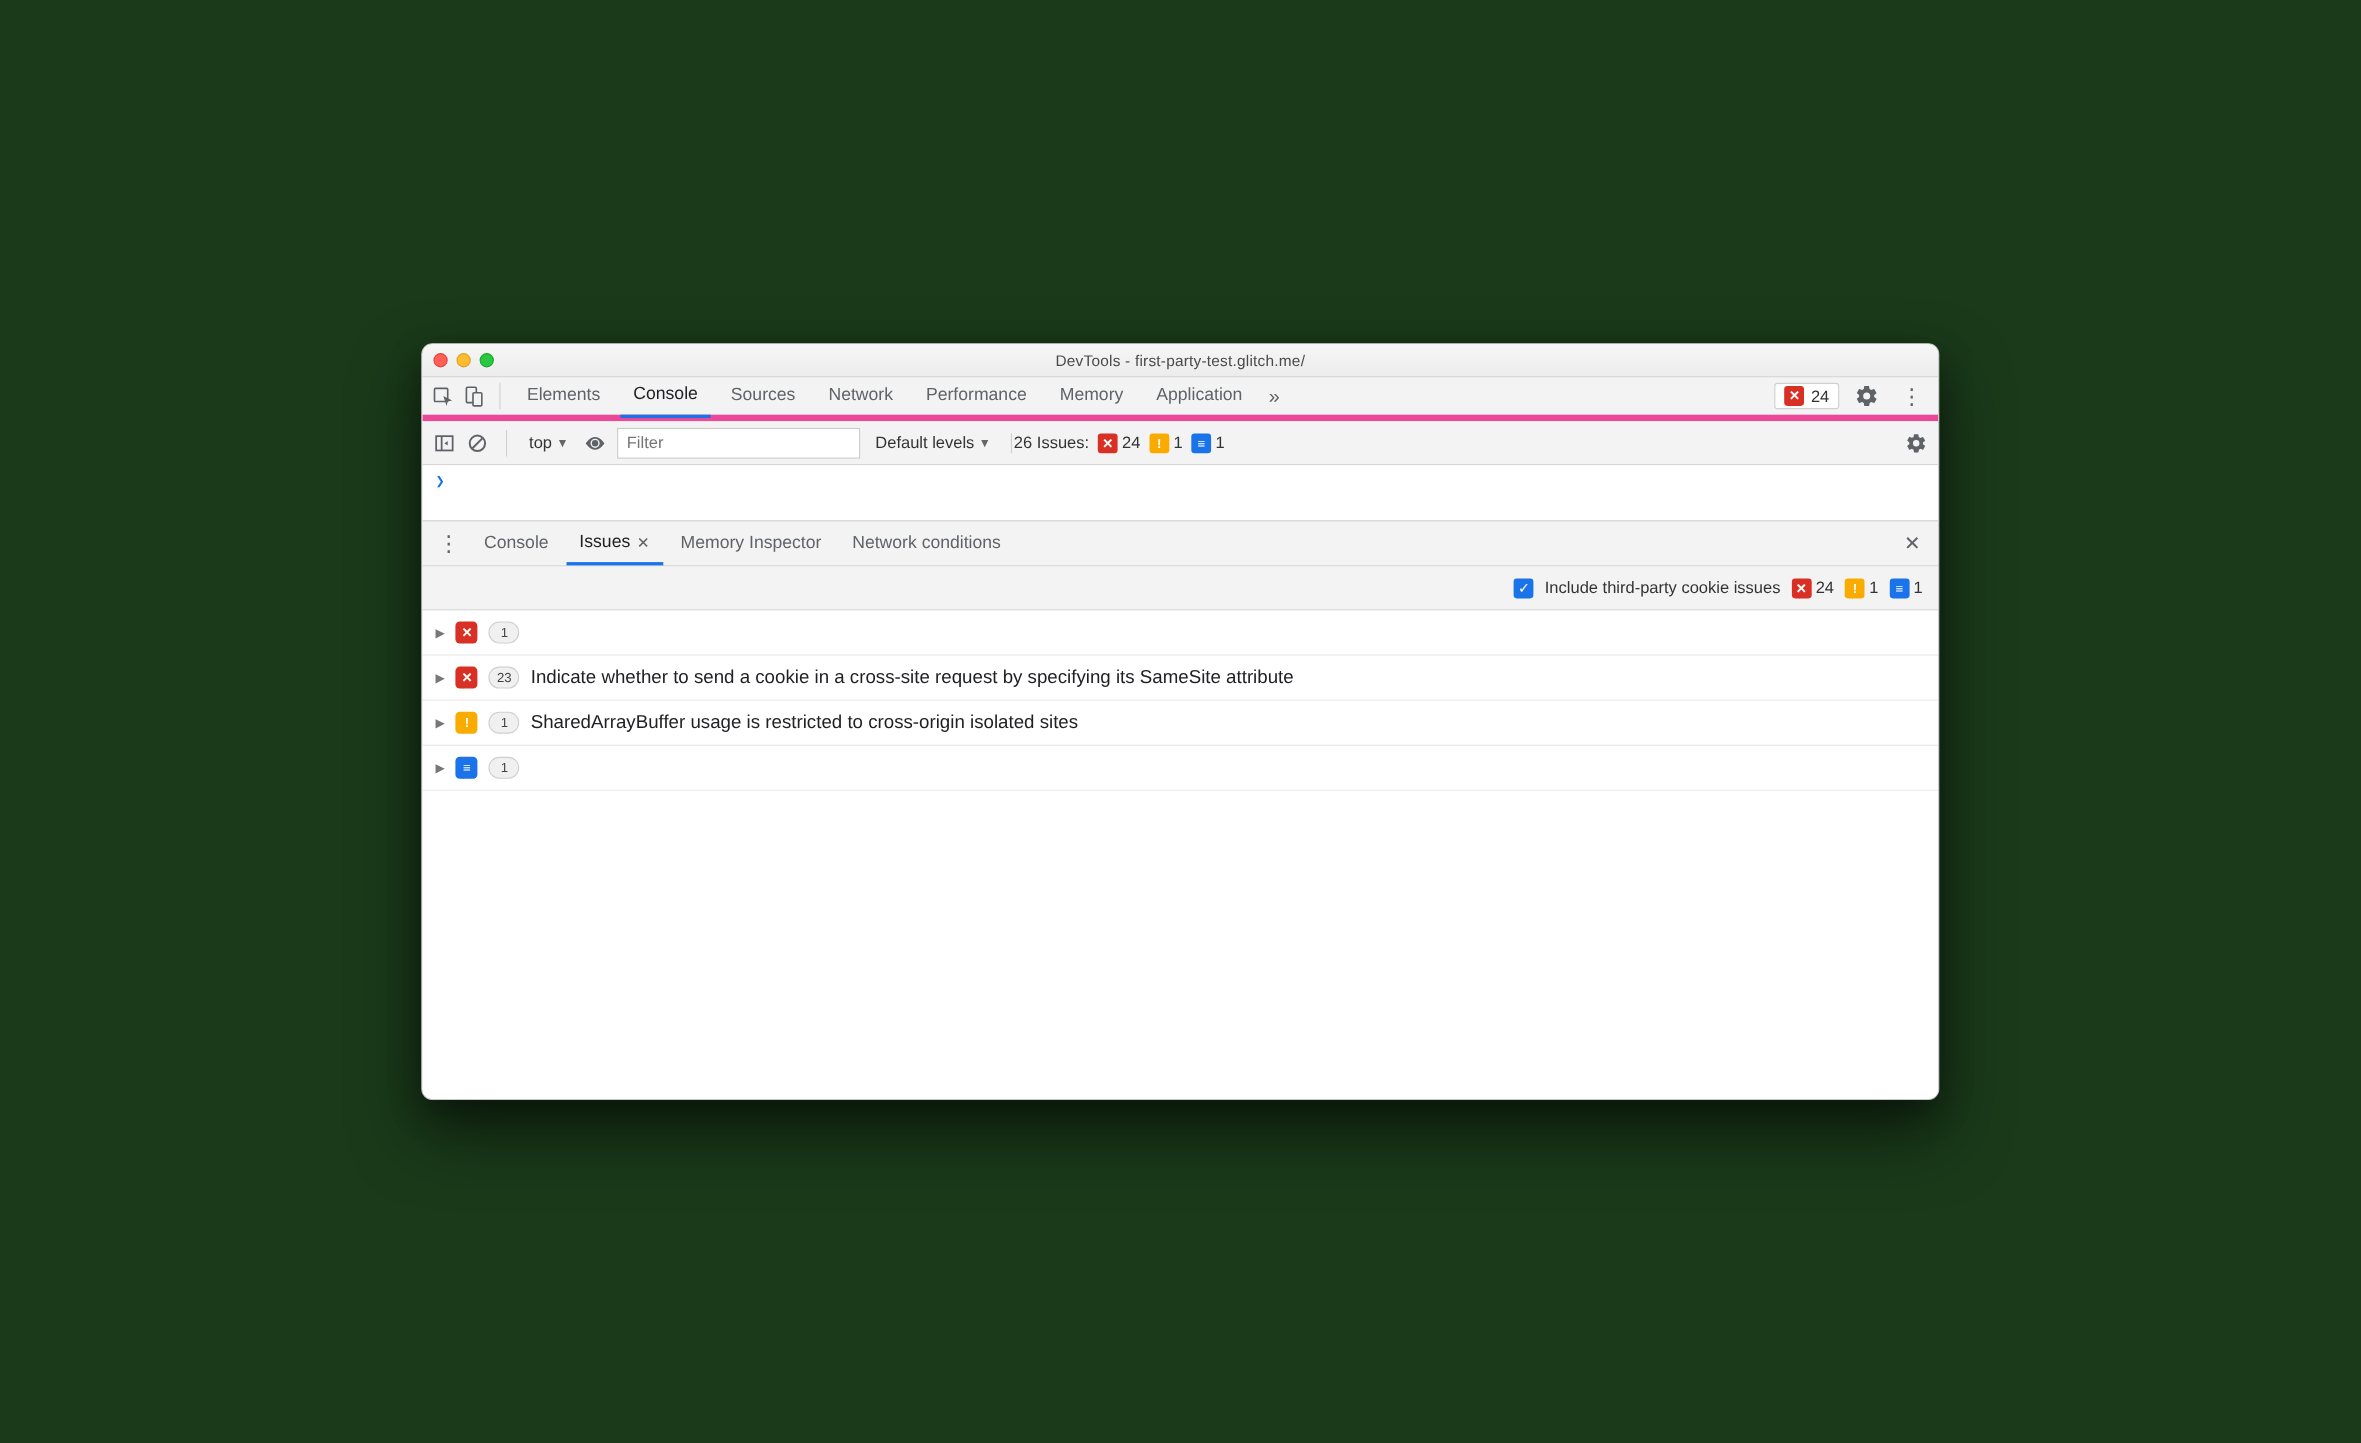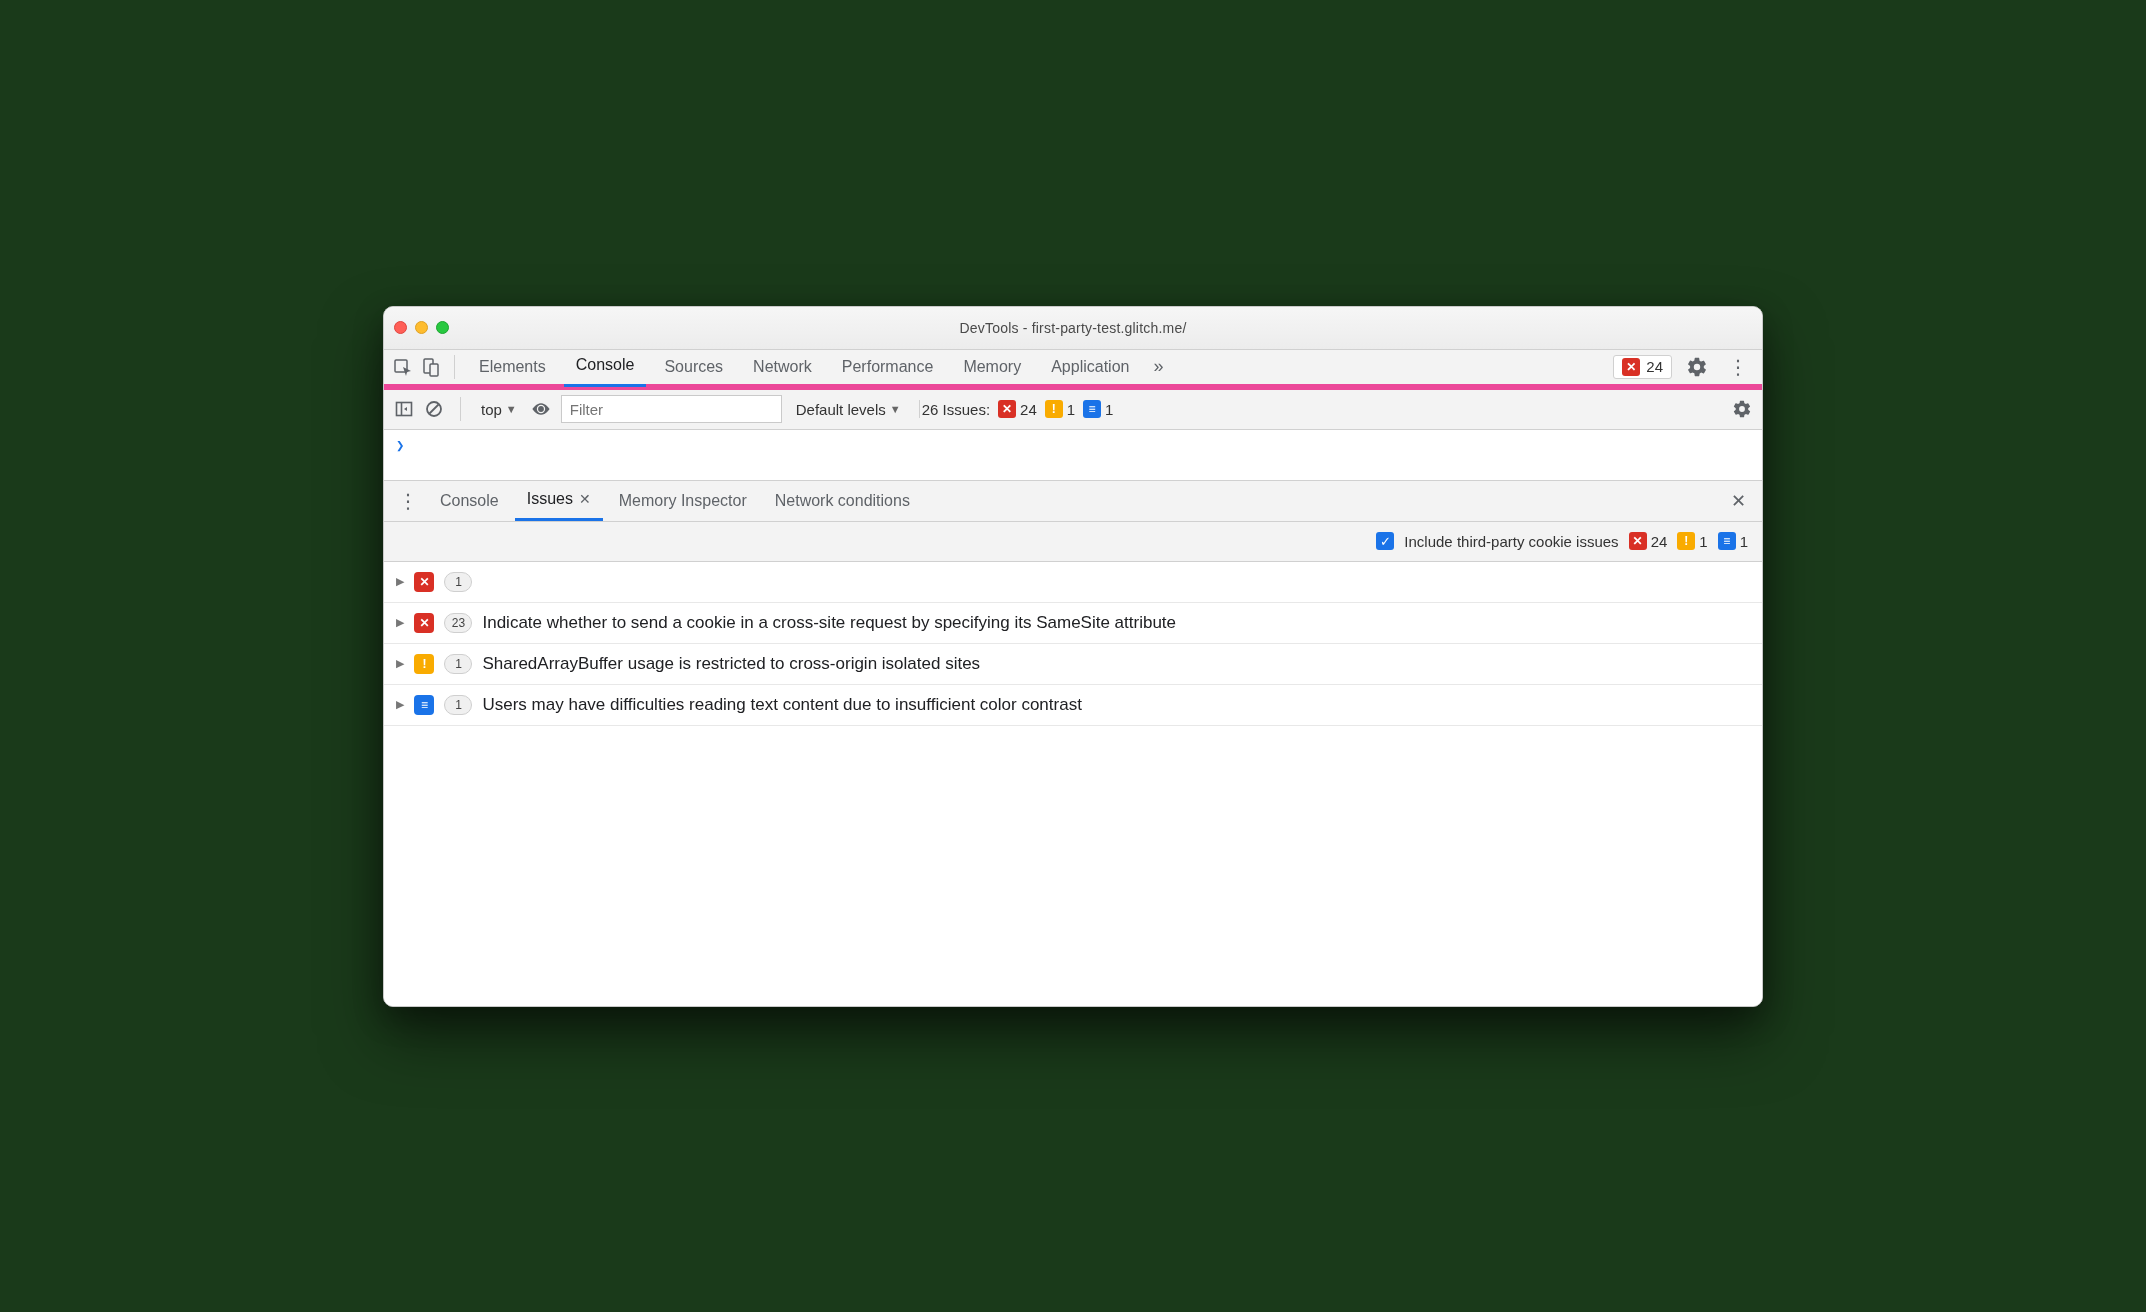--- a/index.html
+++ b/index.html
@@ -15,21 +15,21 @@
   .window {
     width: 1380px;
     background: #fff;
     border-radius: 10px;
     box-shadow: 0 30px 60px rgba(0,0,0,0.5), 0 10px 30px rgba(0,0,0,0.3);
     overflow: hidden;
     border: 1px solid #c9c9c9;
   }
   
   .titlebar {
-    height: 43px;
+    height: 30px;
     background: linear-gradient(#f6f6f6,#ececec);
     border-bottom: 1px solid #d0d0d0;
     display: flex;
     align-items: center;
     position: relative;
     padding: 0 10px;
   }
   .traffic { display: flex; gap: 8px; }
   .dot { width: 13px; height: 13px; border-radius: 50%; }
   .dot.red { background:#ff5f57; border:1px solid #e0443e;}
@@ -308,18 +308,17 @@
     <div class="issue-row">
       <span class="tri">▶</span>
       <span class="badge-icon warn">!</span>
       <span class="count-chip">1</span>
       <span>SharedArrayBuffer usage is restricted to cross-origin isolated sites</span>
     </div>
     <div class="issue-row">
       <span class="tri">▶</span>
       <span class="badge-icon info">≡</span>
       <span class="count-chip">1</span>
-      <span>Users may have difficulties reading text content due to insufficient color contrast</span>
     </div>
   </div>
 
   <div class="blank-area"></div>
 </div>
 
 </body></html>

